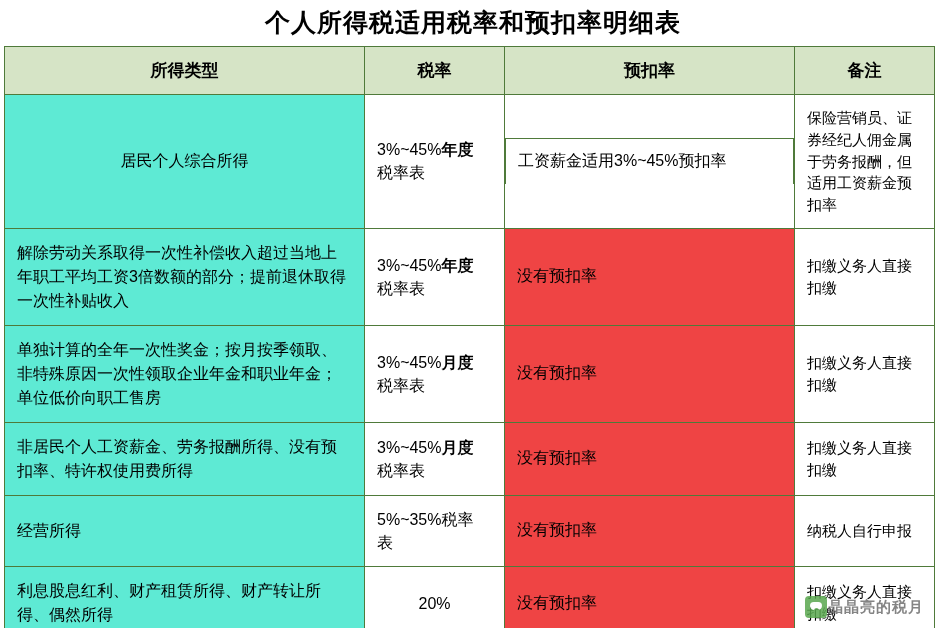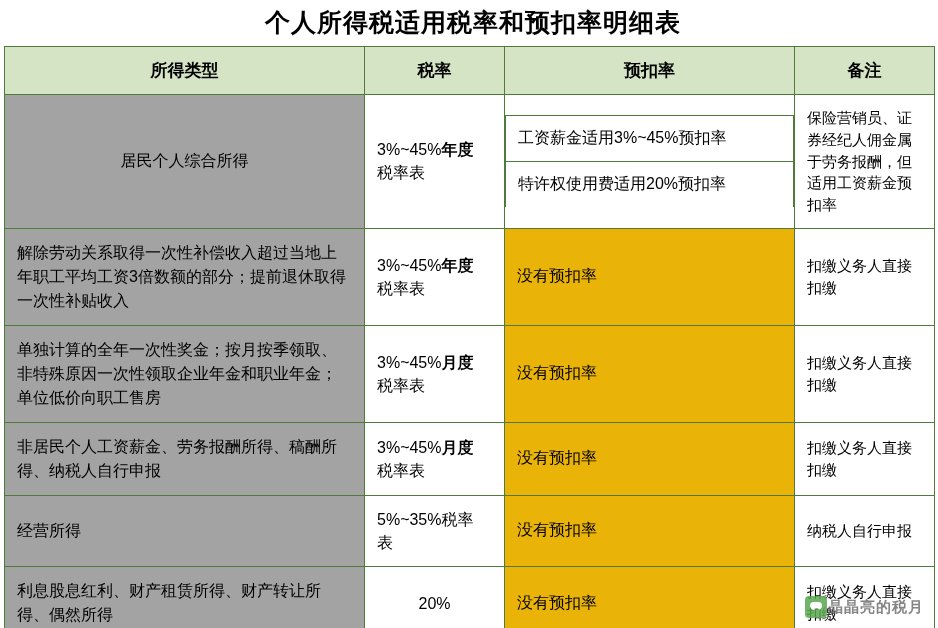--- a/index.html
+++ b/index.html
@@ -37,42 +37,42 @@
   }
   .hdr th {
     background: #d6e4c6;
     text-align: center;
     font-size: 17px;
     font-weight: bold;
     height: 38px;
     color: #000000;
   }
   .c-type {
-    background: #a3a3a3;
+    background: #5eead4;
     font-size: 16px;
     line-height: 1.5;
     padding: 6px 6px 6px 8px;
     color: #000;
   }
   .c-type.center {
     text-align: center;
   }
   .c-rate {
     background: #ffffff;
     font-size: 16px;
     line-height: 1.45;
     padding: 6px 8px;
     color: #000;
   }
   .c-rate.center {
     text-align: center;
   }
   .c-rate b { font-weight: bold; }
   .c-pre {
-    background: #eab308;
+    background: #ef4444;
     font-size: 16px;
     padding: 6px 8px;
     color: #000;
   }
   .c-note {
     background: #ffffff;
     font-size: 15px;
     line-height: 1.45;
     padding: 6px 8px;
     color: #000;
@@ -162,23 +162,20 @@
       <td class="c-rate">
         <span>3%~45%</span><b>年度</b><br>
         <span>税率表</span>
       </td>
       <td style="padding:0;margin-top:13px;">
         <table class="sub-table">
           <tbody>
               <tr>
                 <td>工资薪金适用3%~45%预扣率</td>
               </tr>
-          <tr>
-                <td>特许权使用费适用20%预扣率</td>
-              </tr>
         </tbody>
           </table>
       </td>
       <td class="c-note">保险营销员、证券经纪人佣金属于劳务报酬，但适用工资薪金预扣率</td>
     </tr>
 
     <tr>
       <td class="c-type">解除劳动关系取得一次性补偿收入超过当地上年职工平均工资3倍数额的部分；提前退休取得一次性补贴收入</td>
       <td class="c-rate">
         <span>3%~45%</span><b>年度</b><br>
@@ -192,21 +189,21 @@
       <td class="c-type">单独计算的全年一次性奖金；按月按季领取、非特殊原因一次性领取企业年金和职业年金；单位低价向职工售房</td>
       <td class="c-rate">
         <span>3%~45%</span><b>月度</b><br>
         <span>税率表</span>
       </td>
       <td class="c-pre">没有预扣率</td>
       <td class="c-note">扣缴义务人直接扣缴</td>
     </tr>
 
     <tr>
-      <td class="c-type">非居民个人工资薪金、劳务报酬所得、稿酬所得、纳税人自行申报</td>
+      <td class="c-type">非居民个人工资薪金、劳务报酬所得、没有预扣率、特许权使用费所得</td>
       <td class="c-rate">
         <span>3%~45%</span><b>月度</b><br>
         <span>税率表</span>
       </td>
       <td class="c-pre">没有预扣率</td>
       <td class="c-note">扣缴义务人直接扣缴</td>
     </tr>
 
     <tr>
       <td class="c-type">经营所得</td>

